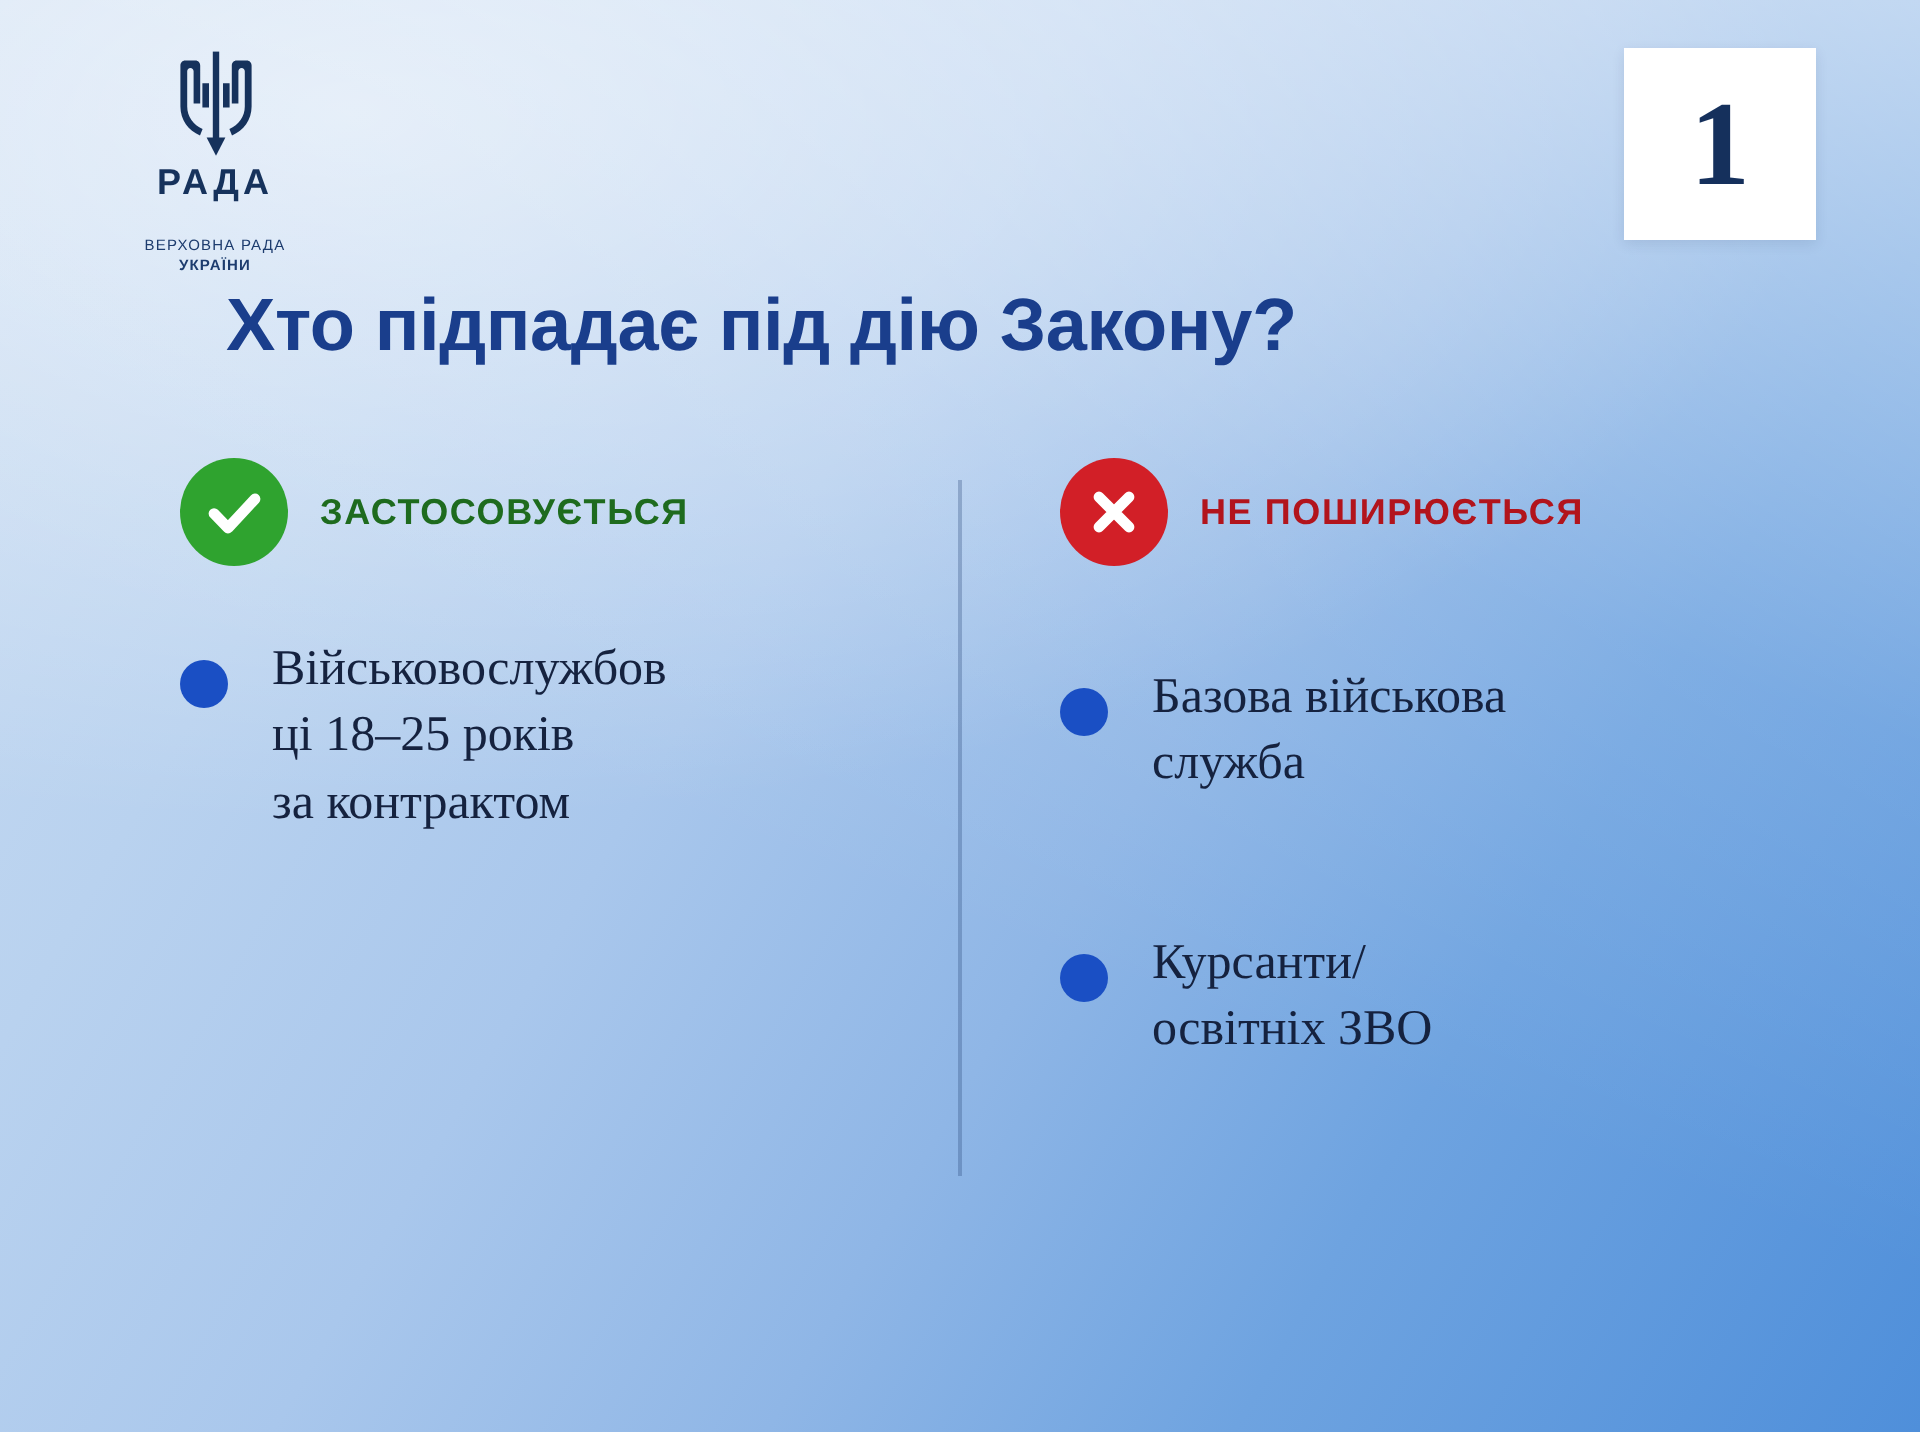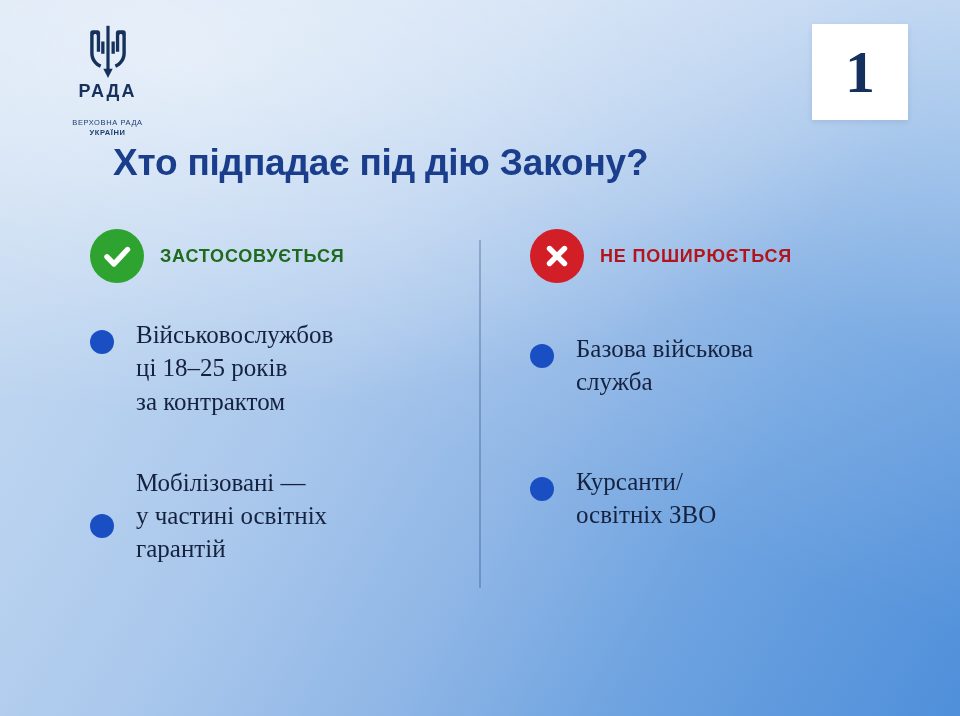--- a/index.html
+++ b/index.html
@@ -219,26 +219,20 @@
         </div>
         <div class="head-label ok">ЗАСТОСОВУЄТЬСЯ</div>
       </div>
       <div class="items">
         <div class="item first">
           <div class="dot"></div>
           <div class="text">Військовослужбов
 ці 18–25 років
 за контрактом</div>
         </div>
-        <div class="item second">
-          <div class="dot"></div>
-          <div class="text">Мобілізовані —
-у частині освітніх
-гарантій</div>
-        </div>
       </div>
     </div>
 
     <div class="col col-right">
       <div class="col-head">
         <div class="mark no">
           <svg width="34" height="34" viewBox="0 0 34 34" aria-hidden="true">
             <path d="M9.5 9.5 L24.5 24.5 M24.5 9.5 L9.5 24.5" fill="none" stroke="#ffffff" stroke-width="5.4" stroke-linecap="round"></path>
           </svg>
         </div>

